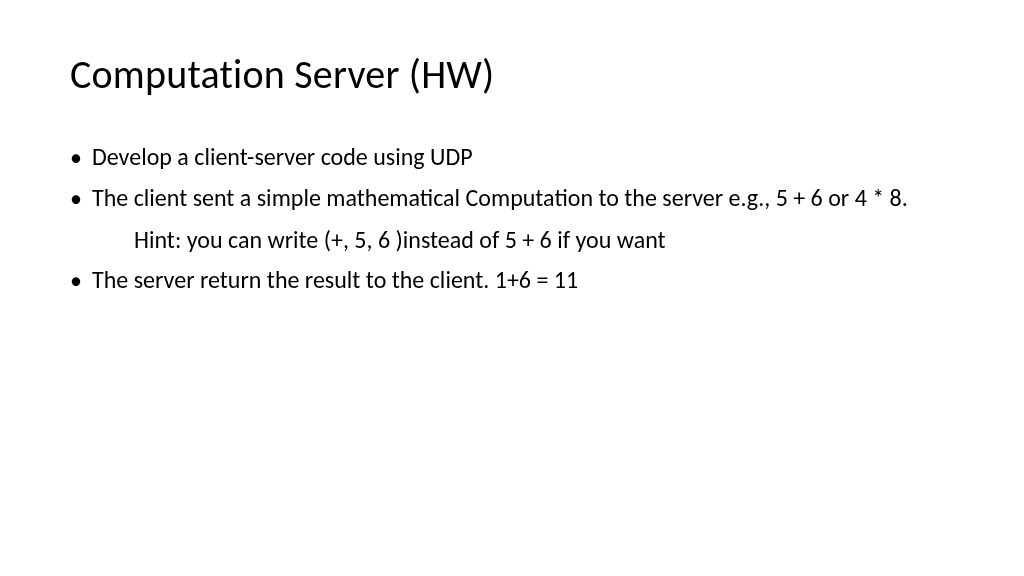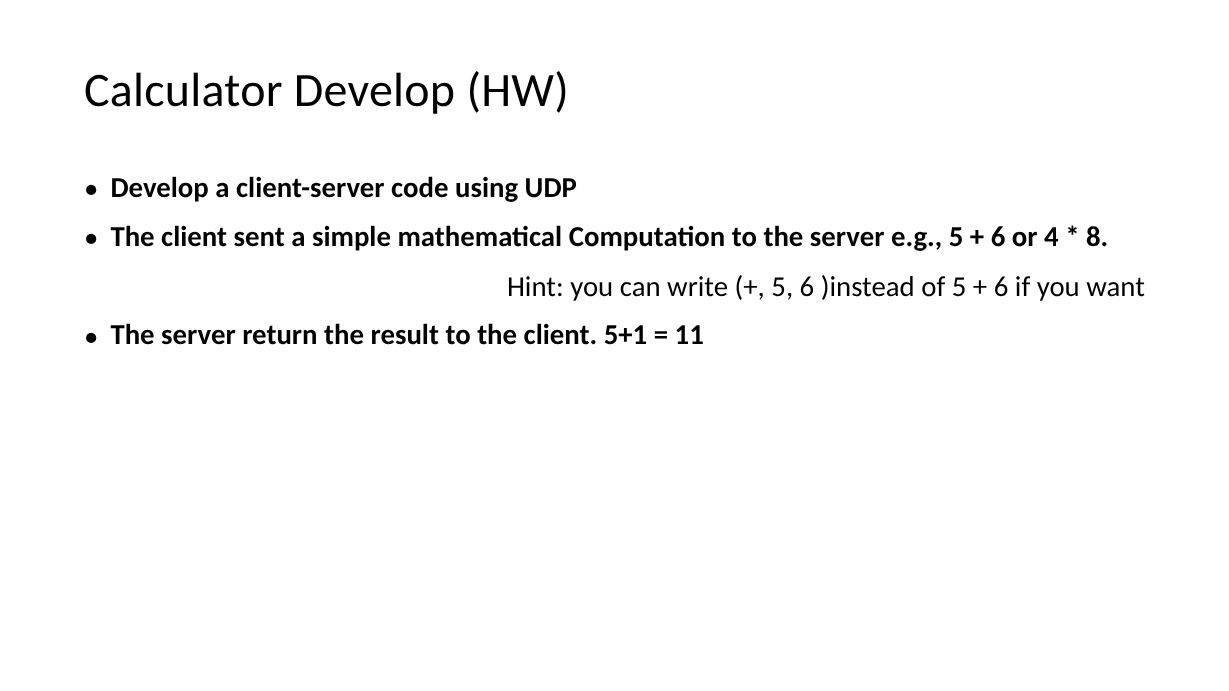--- a/index.html
+++ b/index.html
@@ -29,41 +29,39 @@
       display: flex;
       margin-bottom: 8px;
     }
     .bullet {
       width: 22px;
       flex-shrink: 0;
       padding-top: 1px;
     }
     .bullet-text {
       flex: 1;
-      font-weight: bold;
     }
     .hint {
       padding-left: 64px;
       margin-top: 6px;
       margin-bottom: 8px;
-      text-align: right;
     }
   </style>
 </head>
 <body>
 
-<div class="title">Calculator Develop (HW)</div>
+<div class="title">Computation Server (HW)</div>
 
 <div class="content">
   <div class="bullet-item">
     <div class="bullet">•</div>
     <div class="bullet-text">Develop a client-server code using UDP</div>
   </div>
   <div class="bullet-item">
     <div class="bullet">•</div>
     <div class="bullet-text">The client sent a simple mathematical Computation to the server e.g., 5 + 6  or 4 * 8.</div>
   </div>
   <div class="hint">Hint: you can write (+, 5, 6 )instead of 5 + 6 if you want</div>
   <div class="bullet-item">
     <div class="bullet">•</div>
-    <div class="bullet-text">The server return the result to the client. 5+1 = 11</div>
+    <div class="bullet-text">The server return the result to the client. 1+6 = 11</div>
   </div>
 </div>
 
 </body></html>

